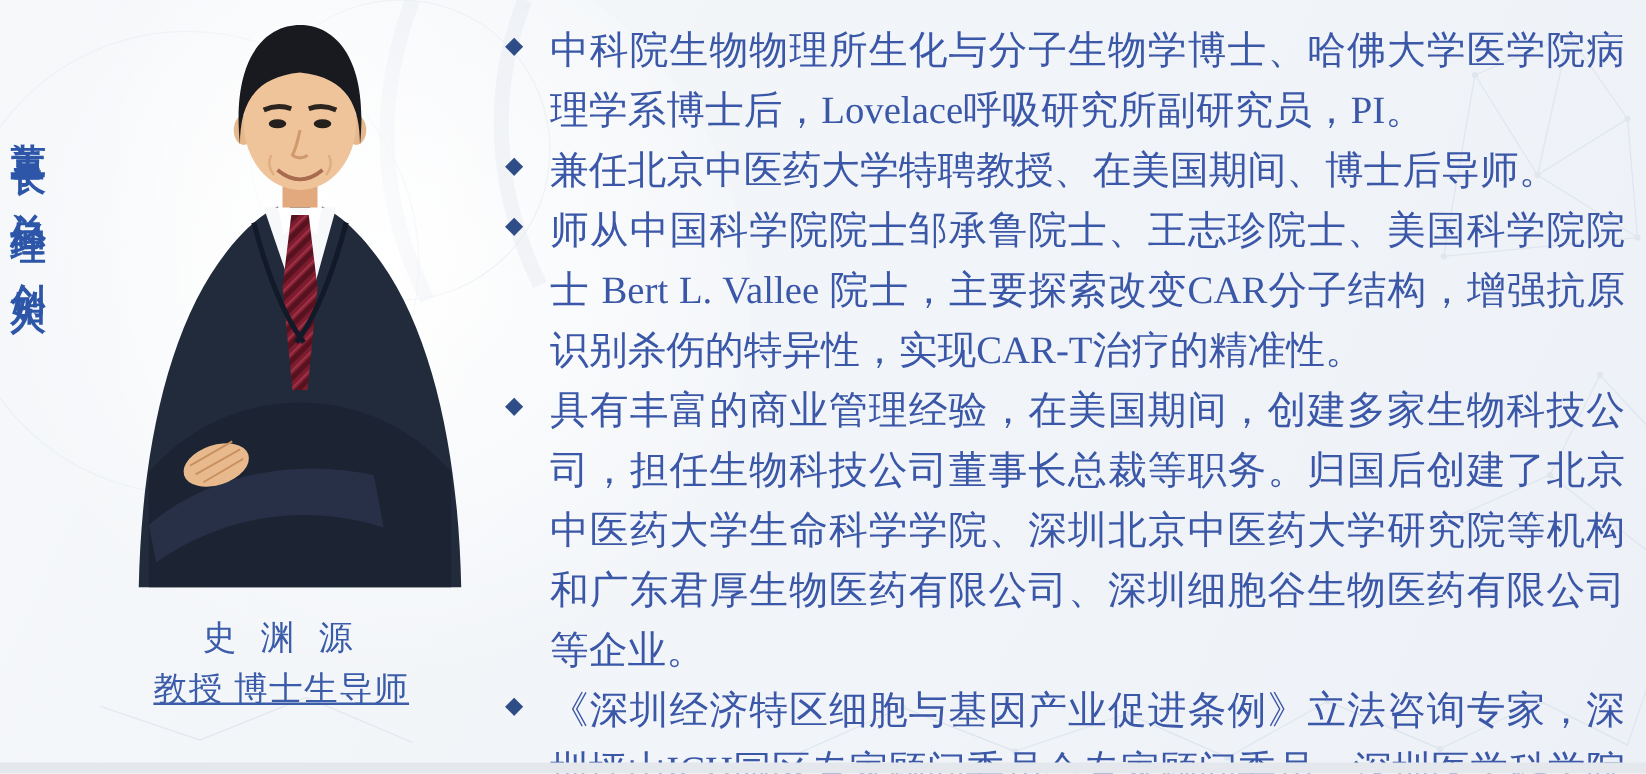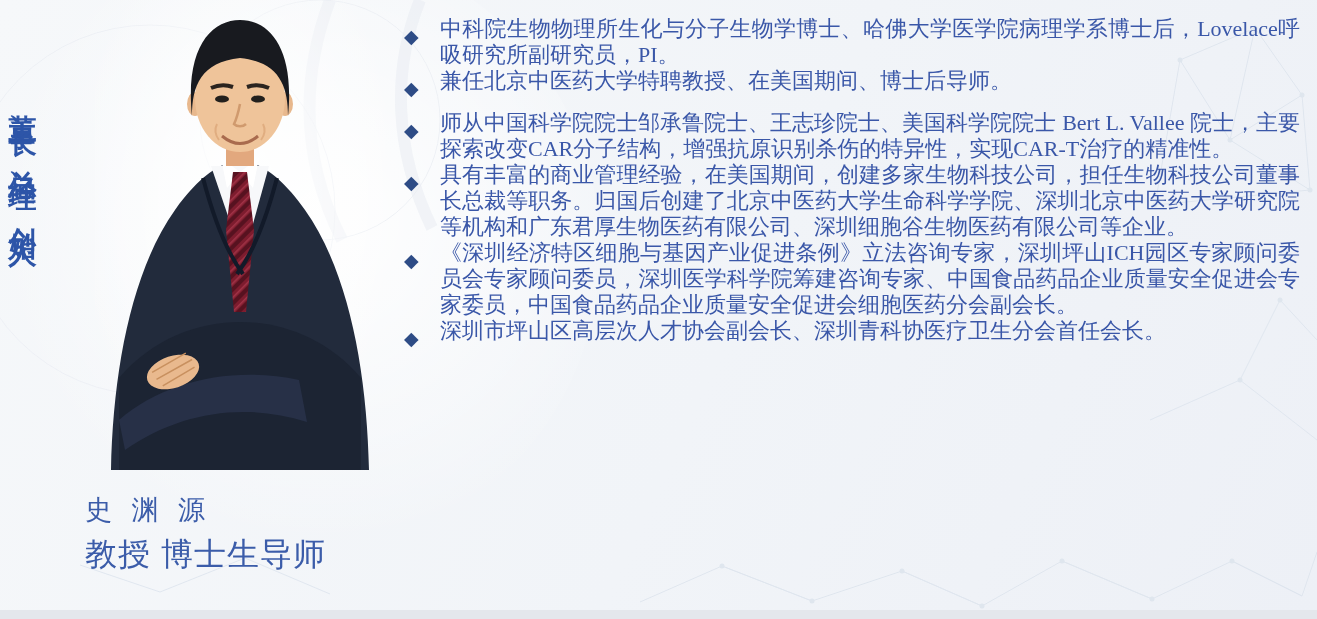--- a/index.html
+++ b/index.html
@@ -15,27 +15,27 @@
   }
   .bg-plexus{position:absolute;left:0;top:0;width:1317px;height:619px;pointer-events:none;}
   .bottom-strip{position:absolute;left:0;bottom:0;width:100%;height:9px;background:#e4e7ec;}
   .vertical-title{
     position:absolute;left:8px;top:92px;
     writing-mode:vertical-rl;text-orientation:upright;
     font-size:28px;font-weight:bold;color:#2d55a8;letter-spacing:7px;line-height:1;
   }
   .photo{position:absolute;left:95px;top:0;width:290px;height:470px;}
   .photo svg{display:block;width:290px;height:470px;}
-  .name-block{position:absolute;left:85px;top:492px;width:280px;text-align:left;color:#3b5ca9;}
+  .name-block{position:absolute;left:85px;top:492px;width:280px;text-align:center;color:#3b5ca9;}
   .person-name{font-size:27px;letter-spacing:6px;}
-  .person-titles{font-size:32px;margin-top:5px;letter-spacing:1px;}
+  .person-titles{font-size:27px;margin-top:5px;letter-spacing:1px;text-decoration:underline;}
   .bullets{position:absolute;left:404px;top:16px;width:896px;}
   .bullet{display:flex;align-items:flex-start;}
   .diamond{flex:0 0 36px;font-size:19px;line-height:42px;color:#2e4c86;}
-  .bio-text{display:block;flex:1;font-size:22px;line-height:26px;color:#3a57a8;text-align:justify;}
+  .bio-text{display:block;flex:1;font-size:31px;line-height:48px;color:#3a57a8;text-align:justify;}
   .latin{font-family:"Liberation Serif",serif;}
 </style>
 </head>
 <body>
 
 <div class="slide">
 
   <div class="bg-glow"></div>
 
   <svg class="bg-plexus" viewBox="0 0 1317 619" aria-hidden="true">

